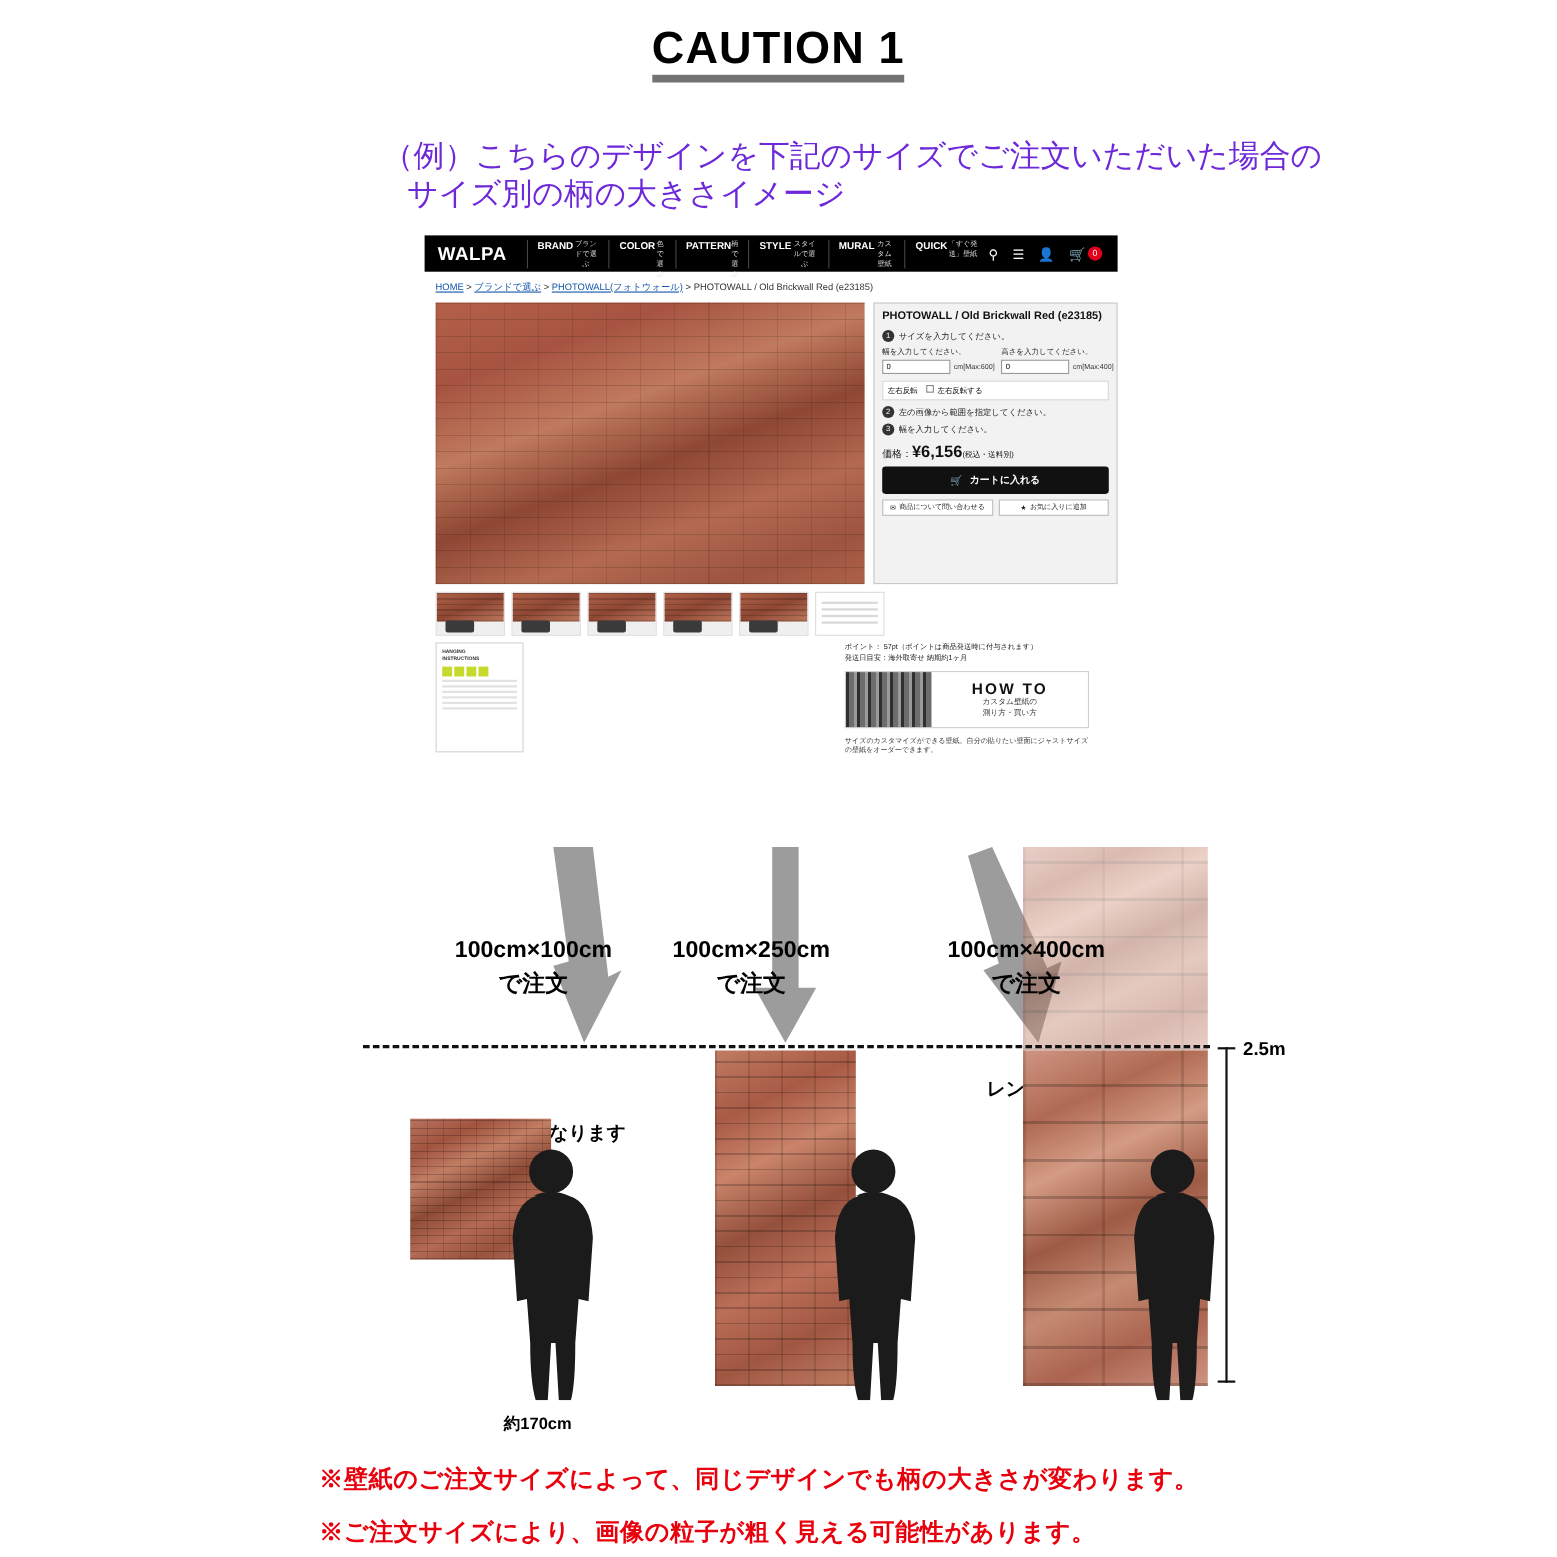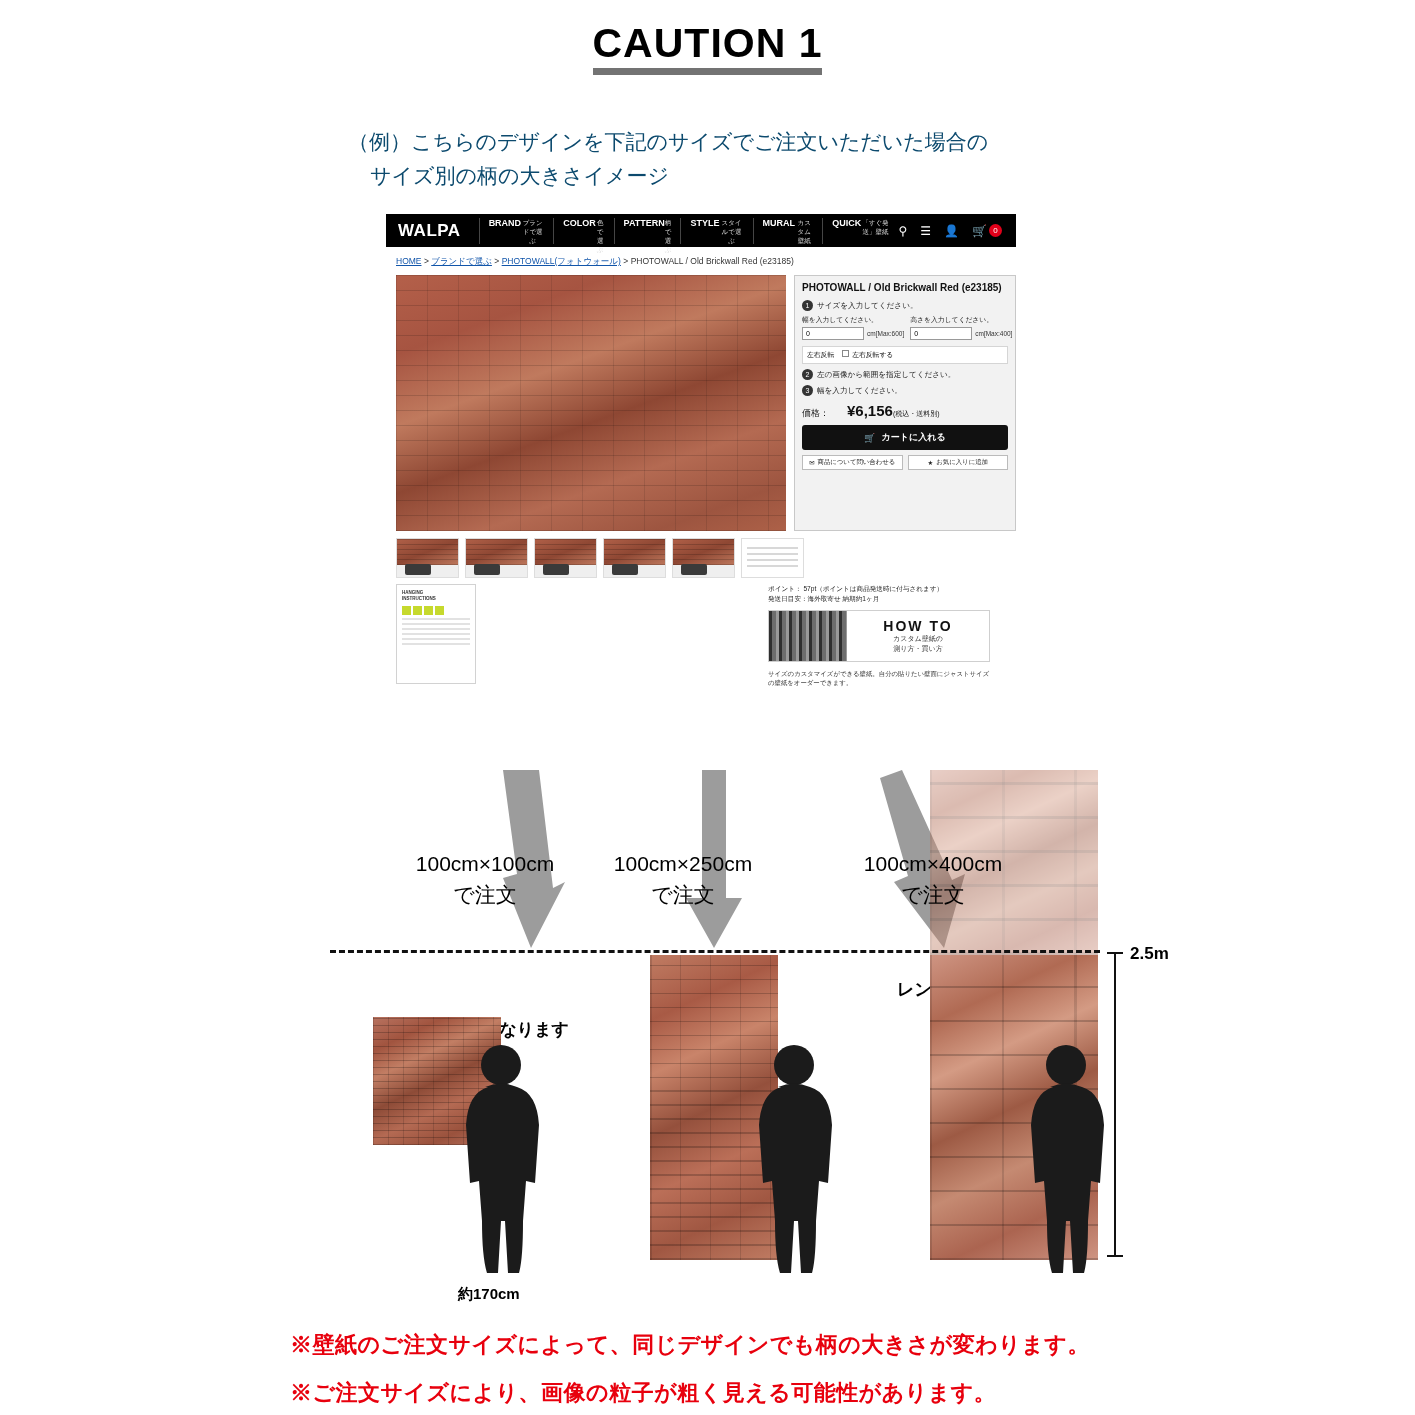--- a/index.html
+++ b/index.html
@@ -28,23 +28,23 @@
   .caution-title span {
     border-bottom: 7px solid #737373;
     padding-bottom: 2px;
   }
 
   
   .intro {
     position: absolute;
     top: 125px;
     left: 348px;
-    font-size: 21px;
+    font-size: 28px;
     line-height: 34px;
-    color: #0c4a6e;
+    color: #6d28d9;
   }
   .intro .l2 { padding-left: 22px; }
 
   
   .shot {
     position: absolute;
     top: 214px;
     left: 386px;
     width: 630px;
     height: 545px;
@@ -134,21 +134,21 @@
     width: 62px; height: 13px; font-size: 7px;
     border: 1px solid #999; background: #fff; padding: 0 3px;
   }
   .field-in .unit { font-size: 6.5px; color: #333; margin-left: 3px; }
   .flip-row {
     margin-top: 6px; background: #fff; border: 1px solid #d5d5d5;
     font-size: 6.8px; padding: 3px 4px; display: flex; gap: 8px; align-items: center;
   }
   .flip-row .cb { width: 7px; height: 7px; border: 1px solid #888; display: inline-block; margin-right: 3px; }
   .price-line { font-size: 9px; color: #111; margin: 6px 0 5px; }
-  .price-line b { font-size: 15px; margin-left: 18px; }
+  .price-line b { font-size: 15px; }
   .price-line .tax { font-size: 7px; }
   .cart-btn {
     background: #111; color: #fff; height: 25px; border-radius: 3px;
     display: flex; align-items: center; justify-content: center; gap: 6px;
     font-size: 9px; font-weight: bold;
   }
   .sub-btns { display: flex; gap: 5px; margin-top: 5px; }
   .sub-btn {
     flex: 1; border: 1px solid #bbb; background: #fff; height: 15px;
     font-size: 6.4px; display: flex; align-items: center; justify-content: center; gap: 3px;
@@ -199,21 +199,21 @@
   .dash-line {
     position: absolute;
     left: 330px;
     top: 950px;
     width: 770px;
     border-top: 3px dashed #111;
   }
   .size-label {
     position: absolute;
     font-size: 21px;
-    font-weight: normal;
+    font-weight: bold;
     color: #000;
     text-align: center;
     line-height: 31px;
   }
   .cap-note {
     position: absolute;
     font-size: 17px;
     font-weight: bold;
     color: #000;
   }

